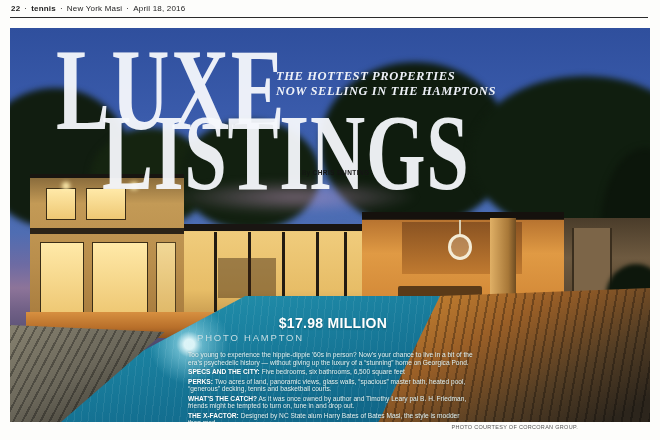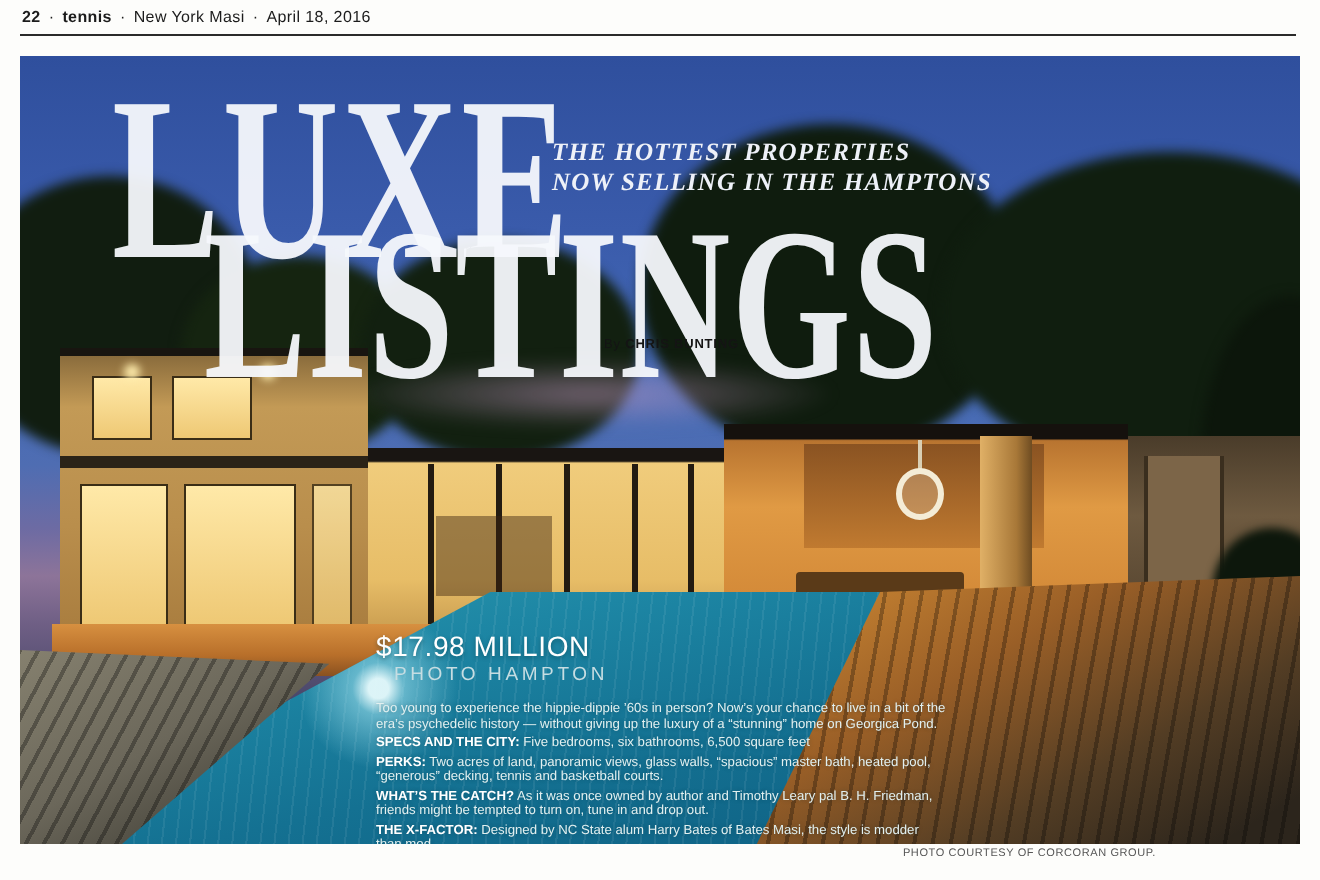--- a/index.html
+++ b/index.html
@@ -106,22 +106,22 @@
     transform:scale(.75,1.06); }
   .kicker { position:absolute; left:266px; top:41px;
     font-family:"Liberation Serif", serif; font-style:italic; font-weight:bold;
     font-size:12.5px; line-height:15px; letter-spacing:.6px; color:#eef1f8; }
   .byline { position:absolute; left:292px; top:141px; font-size:6.5px; color:#141414;
     letter-spacing:.4px; }
   .byline .b { font-weight:bold; }
 
   
   .copy { position:absolute; left:178px; top:287px; width:290px; z-index:6; }
-  .price { font-size:14px; font-weight:normal; color:#ffffff; letter-spacing:.3px;
-    text-shadow:0 1px 2px rgba(0,50,60,.45); }
+  .price { font-size:14px; font-weight:bold; color:#ffffff; letter-spacing:.3px;
+    text-shadow:0 1px 2px rgba(0,50,60,.45);text-align:center; }
   .loc { font-size:9.5px; color:#c6dde2; letter-spacing:1.8px; margin:1px 0 8px 9px; }
   .body { font-size:6.6px; line-height:1.14; color:#e2f0f0; width:286px;
     text-shadow:0 0 2px rgba(0,50,60,.35); }
   .body p { margin:0 0 2px 0; }
   .lbl { font-weight:bold; color:#ffffff; }
 
   .credit { position:absolute; right:82px; top:424px; font-size:5.5px;
     letter-spacing:.3px; color:#555; }
   .z1{z-index:1}.z2{z-index:2}.z3{z-index:3}.z4{z-index:4}.z5{z-index:5}
 </style>

